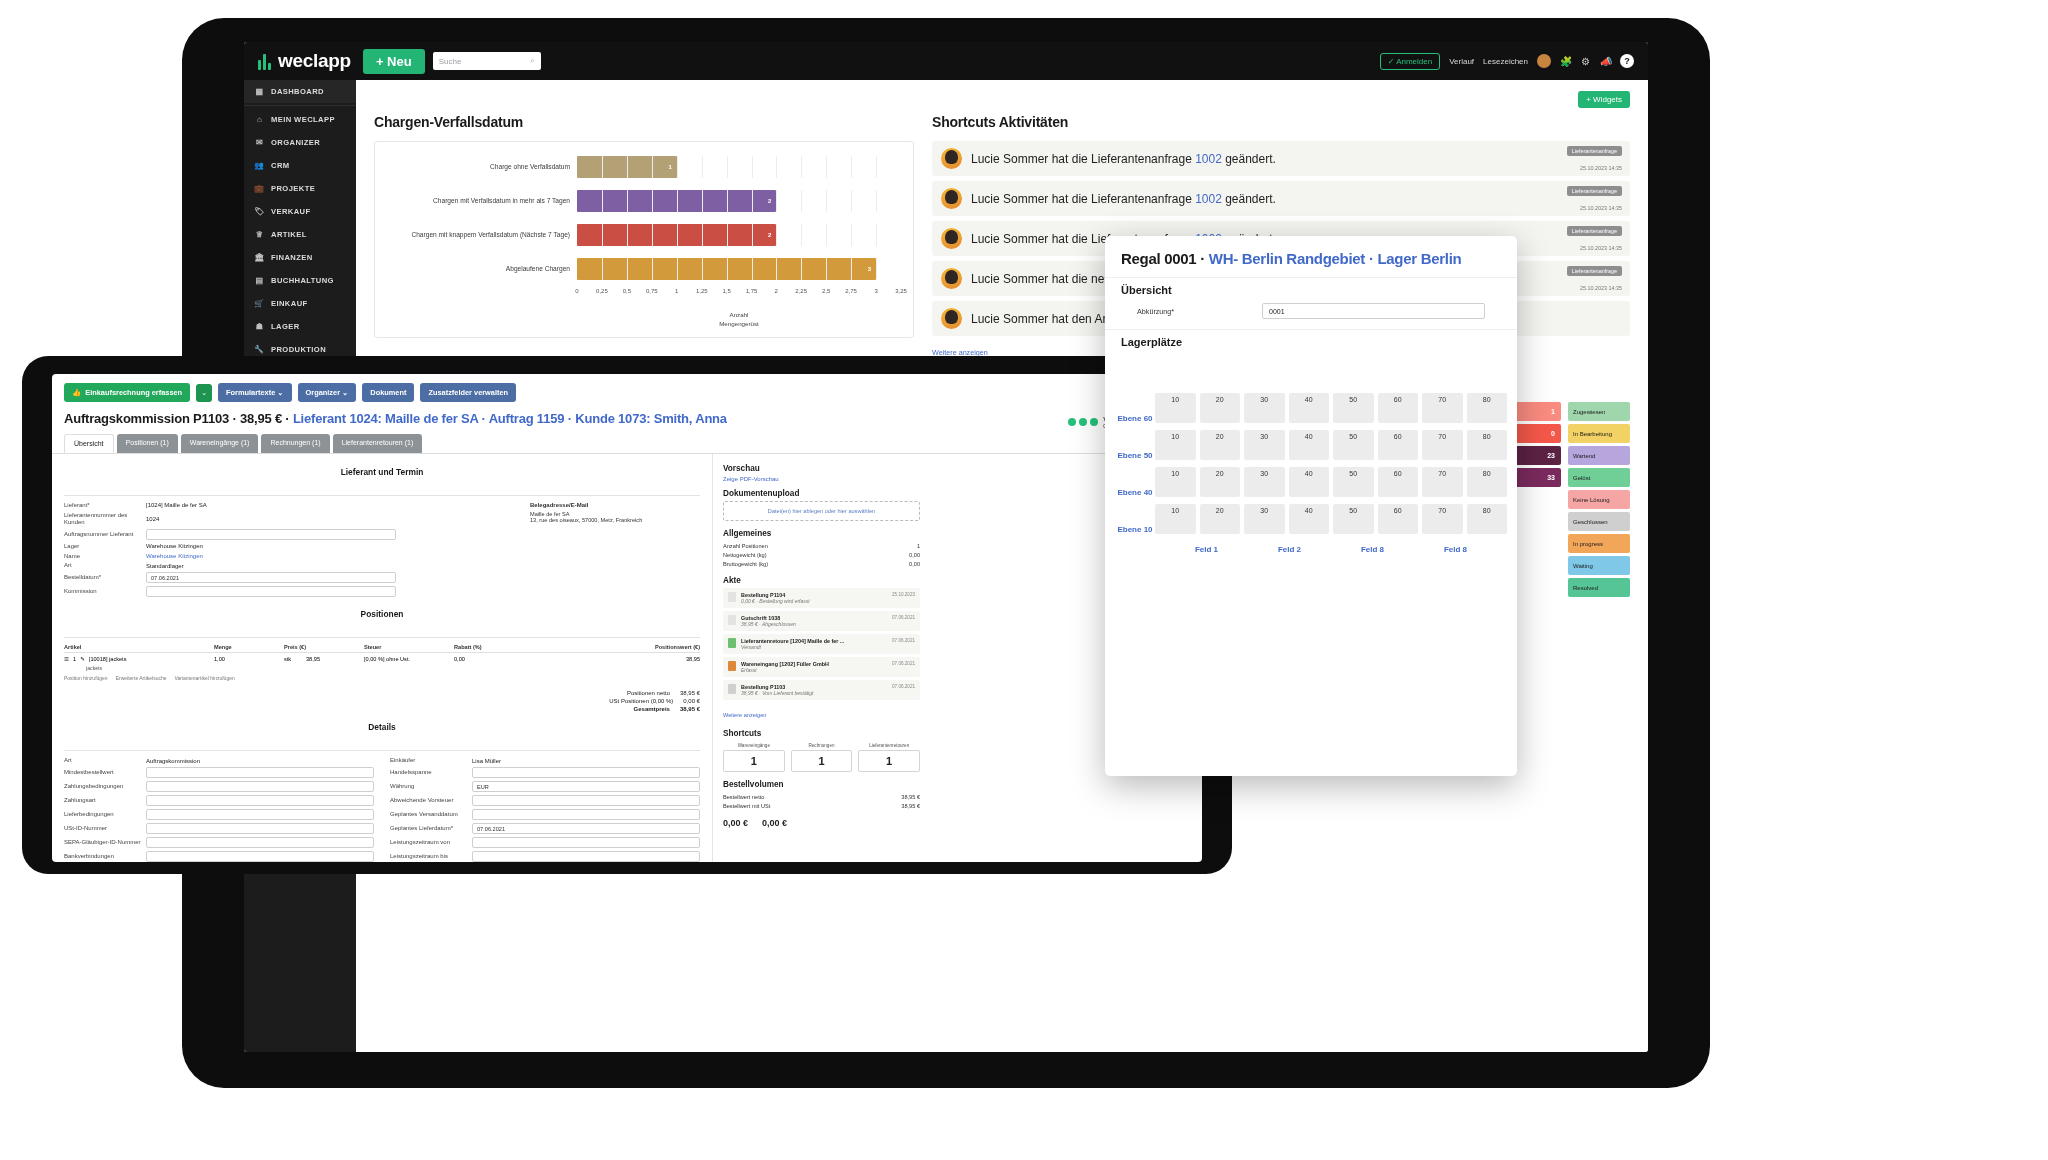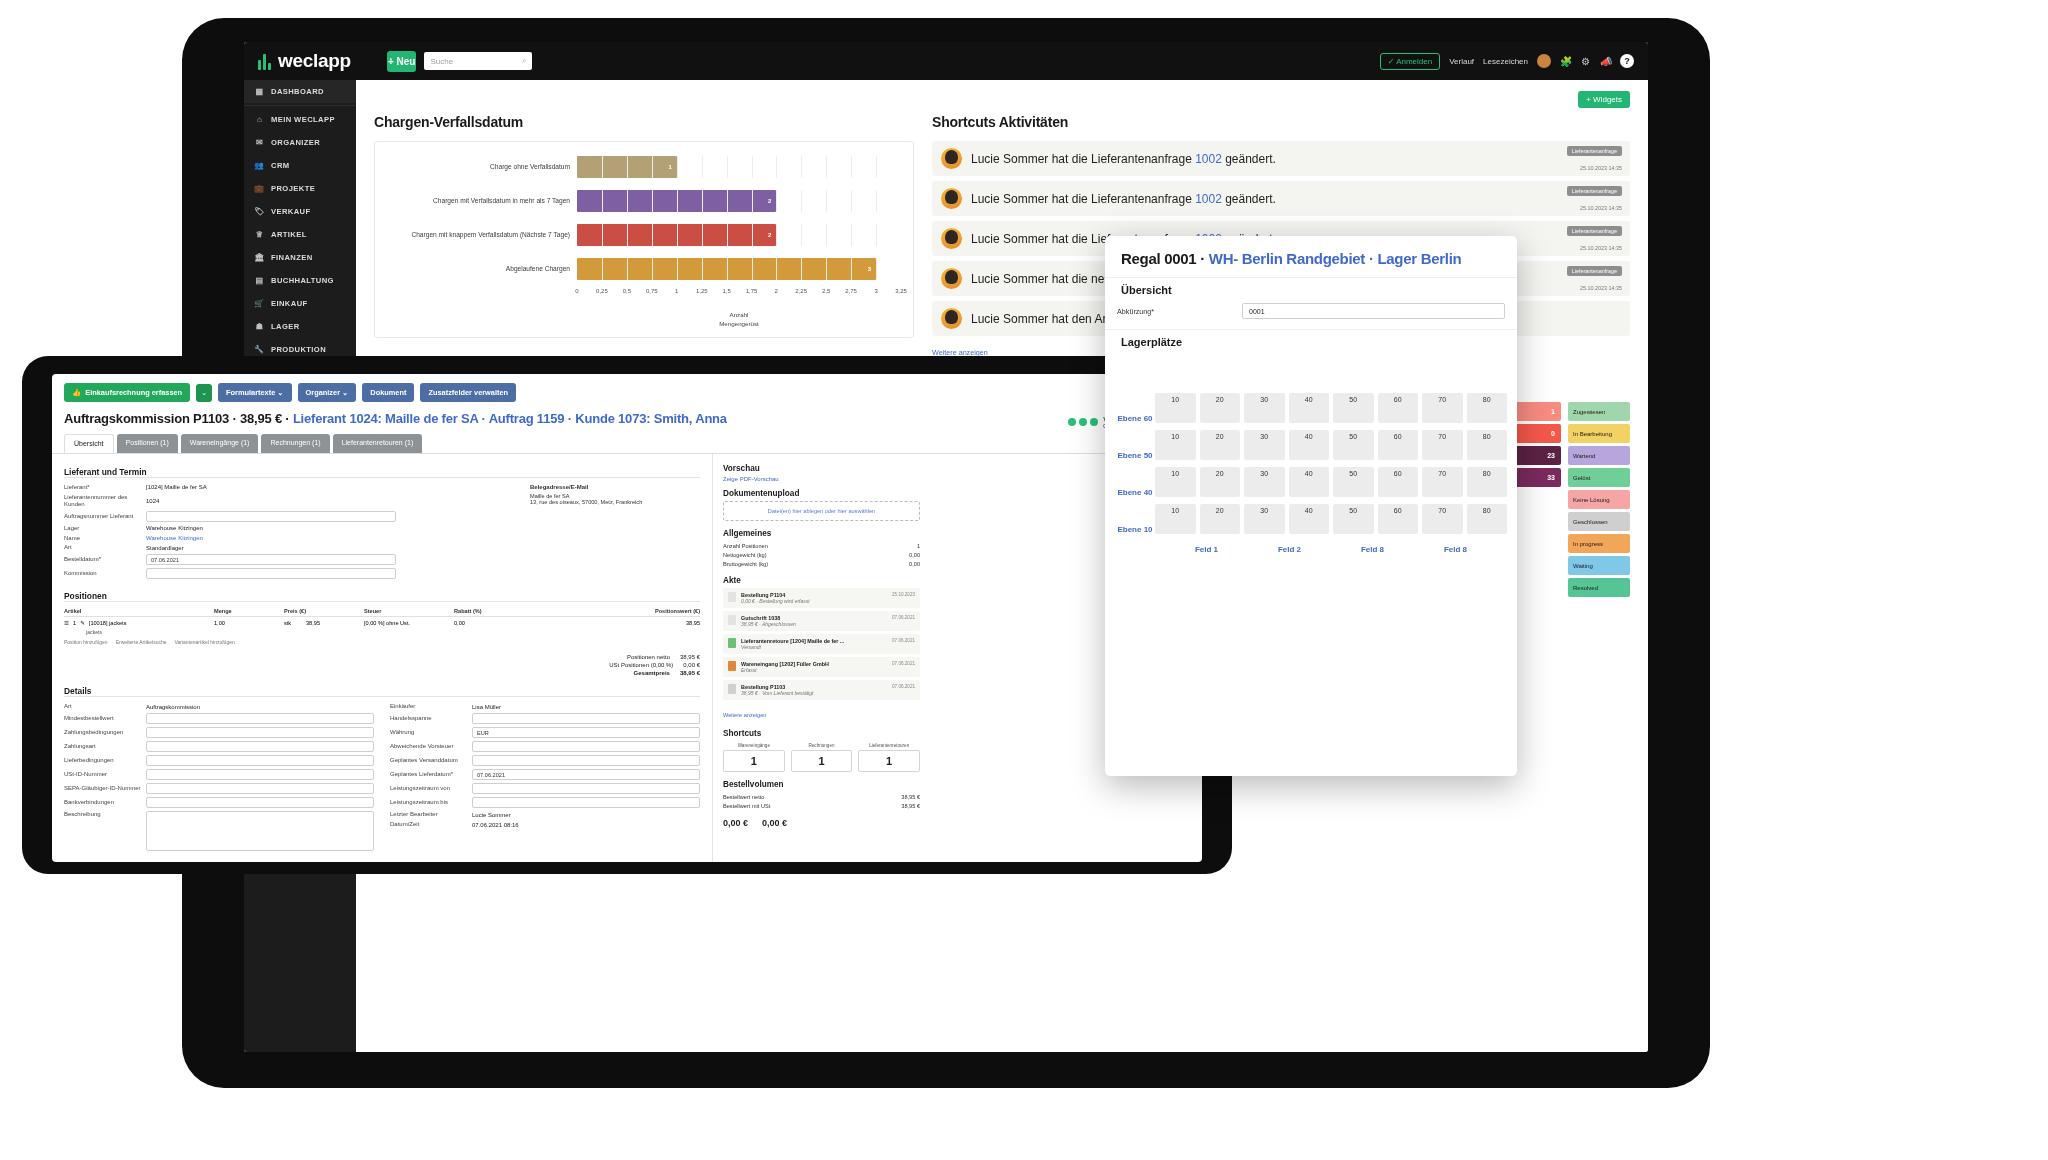--- a/index.html
+++ b/index.html
@@ -16,21 +16,21 @@
   }
   .dev1-screen {
     position:absolute; left:62px; top:24px; width:1404px; height:1010px;
     background:#ffffff; overflow:hidden; border-radius:3px;
   }
   .topbar { height:38px; background:#111111; display:flex; align-items:center; padding:0 14px; }
   .logo { display:flex; align-items:center; gap:7px; color:#fff; font-size:19px; font-weight:700; letter-spacing:-.3px; }
   .logo-mark { display:flex; align-items:flex-end; gap:2px; height:17px; }
   .logo-mark i { display:block; width:3px; background:#27c07a; border-radius:1px; }
   .logo-mark i:nth-child(1){height:10px;} .logo-mark i:nth-child(2){height:16px;} .logo-mark i:nth-child(3){height:7px;}
-  .btn-neu { background:#22b573; color:#fff; font-size:10px; font-weight:600; padding:5px 1px; border-radius:3px; margin-left:36px; white-space:nowrap; }
+  .btn-neu { background:#22b573; color:#fff; font-size:13px; font-weight:600; padding:5px 13px; border-radius:3px; margin-left:12px; white-space:nowrap; }
   .searchbox { margin-left:8px; width:108px; height:18px; background:#fff; border-radius:2px; display:flex; align-items:center; padding:0 6px; font-size:8px; color:#9aa0a6; justify-content:space-between; }
   .topbar-right { margin-left:auto; display:flex; align-items:center; gap:9px; }
   .pill-green { border:1px solid #27c07a; color:#27c07a; font-size:8px; padding:3px 7px; border-radius:3px; white-space:nowrap; }
   .pill-dark { color:#d7d7d7; font-size:8px; white-space:nowrap; }
   .ic-round { width:14px; height:14px; border-radius:50%; background:#c8853f; }
   .ic-sm { width:11px; height:11px; color:#cfcfcf; font-size:10px; line-height:11px; text-align:center; }
   .ic-help { width:14px; height:14px; border-radius:50%; background:#fff; color:#111; font-size:9px; font-weight:700; text-align:center; line-height:14px; }
 
   .dash-body { display:flex; height:972px; }
   .sidebar { width:112px; background:#1c1c1c; padding-top:0; flex:none; }
@@ -97,21 +97,21 @@
   .tb-green-caret { background:#1d9450; color:#fff; font-size:7px; padding:5px 5px; border-radius:3px; }
   .tb-blue { background:#4c6ea5; color:#fff; font-size:7.4px; font-weight:600; padding:5px 8px; border-radius:3px; }
   .ak-title { padding:3px 12px 8px; font-size:13px; font-weight:700; color:#1a1a1a; letter-spacing:-.2px; }
   .ak-title .lk { color:#4169c9; font-weight:700; }
   .ak-tabs { display:flex; gap:3px; padding:0 12px; border-bottom:1px solid #ddd; }
   .ak-tab { background:#8d9296; color:#fff; font-size:7px; padding:5px 9px; border-radius:3px 3px 0 0; }
   .ak-tab.active { background:#fff; color:#222; border:1px solid #ddd; border-bottom:1px solid #fff; }
   .ak-cols { display:flex; }
   .ak-left { width:660px; padding:10px 12px; }
   .ak-right { width:218px; border-left:1px solid #e6e6e6; padding:10px 10px; }
-  .sec-h { font-size:8.4px; font-weight:700; color:#1a1a1a; margin:3px 0 6px; border-bottom:1px solid #e3e3e3; padding-bottom:0; }
+  .sec-h { font-size:8.4px; font-weight:700; color:#1a1a1a; margin:3px 0 6px; border-bottom:1px solid #e3e3e3; padding-bottom:18px;text-align:center; }
   .f-row { display:flex; align-items:center; margin-bottom:3px; }
   .f-lbl { width:82px; font-size:6px; color:#444; line-height:1.15; }
   .f-val { font-size:6px; color:#222; }
   .f-input { flex:1; max-width:250px; height:11px; border:1px solid #cfcfcf; border-radius:2px; font-size:5.6px; color:#333; display:flex; align-items:center; padding:0 4px; background:#fff; }
   .f-link { color:#4169c9; font-size:6px; }
   .pos-table { width:100%; font-size:5.6px; margin-top:3px; }
   .pos-head { display:flex; color:#333; font-weight:600; padding-bottom:2px; border-bottom:1px solid #e0e0e0; }
   .pos-line { display:flex; align-items:center; padding:3px 0; }
   .tot-row { display:flex; justify-content:flex-end; gap:10px; font-size:6px; color:#222; padding:1px 0; }
   .tot-row b { font-weight:700; }
@@ -130,21 +130,21 @@
   .sc-wrap { display:flex; gap:6px; margin-top:5px; }
   .sc-box { flex:1; text-align:center; }
   .sc-cap { font-size:4.6px; color:#555; margin-bottom:2px; }
   .sc-num { border:1px solid #d5d5d5; border-radius:2px; font-size:11px; font-weight:700; padding:4px 0; color:#222; }
 
   
   .dev3 { position:absolute; left:1105px; top:236px; width:412px; height:540px; background:#fff; border-radius:5px; box-shadow:0 10px 34px rgba(0,0,0,.28); overflow:hidden; }
   .rg-title { font-size:15px; font-weight:700; color:#1a1a1a; padding:14px 16px 10px; letter-spacing:-.3px; }
   .rg-title .lk { color:#4169c9; }
   .rg-sec { font-size:11px; font-weight:700; color:#1a1a1a; padding:6px 16px 5px; border-top:1px solid #eee; }
-  .rg-field { display:flex; align-items:center; padding:2px 12px 10px;gap:47px; }
+  .rg-field { display:flex; align-items:center; padding:2px 32px 10px;gap:47px; }
   .rg-flbl { width:78px; font-size:7.2px; color:#333; }
   .rg-finput { flex:1; border:1px solid #cfcfcf; border-radius:2px; height:16px; font-size:7px; color:#222; display:flex; align-items:center; padding:0 6px; }
   .rg-btns { display:flex; gap:6px; padding:4px 16px 8px; position:relative; }
   .rg-btn { background:#4c6ea5; color:#fff; font-size:7.4px; font-weight:600; padding:5px 8px; border-radius:3px; }
   .rg-btn.light { background:#fff; color:#333; border:1px solid #c9c9c9; }
   .rg-menu { position:absolute; left:16px; top:26px; width:100px; z-index:5; }
   .rg-mi { background:#4c6ea5; color:#fff; font-size:7.2px; padding:5px 8px; border-bottom:1px solid #3f5e8f; }
   .rack { padding:4px 10px 0; }
   .rack-row { display:flex; align-items:flex-end; margin-bottom:7px; }
   .rack-lbl { width:40px; text-align:center; font-size:8px; font-weight:700; color:#4169c9; line-height:1.15; }

